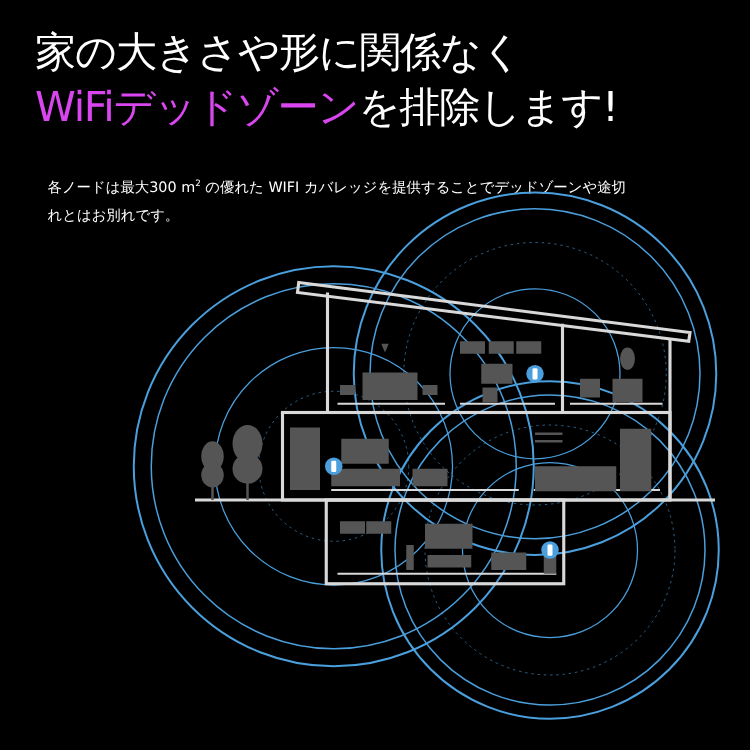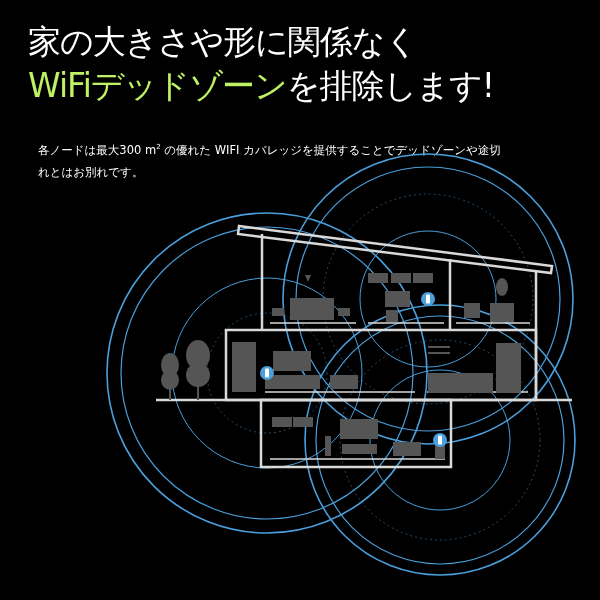--- a/index.html
+++ b/index.html
@@ -1,18 +1,18 @@
 <!DOCTYPE html>
 <html><head>
 <meta charset="utf-8">
 <style>
   html,body{margin:0;padding:0;background:#000;}
   body{width:600px;height:600px;position:relative;overflow:hidden;font-family:"DejaVu Sans","Liberation Sans",sans-serif;}
   .headline{position:absolute;left:28px;top:20px;font-weight:normal;font-size:33px;line-height:44px;color:#fff;letter-spacing:-1px;}
-  .headline .accent{color:#bef264;}
+  .headline .accent{color:#d946ef;}
   .desc{position:absolute;left:38px;top:114px;width:470px;font-size:11.5px;line-height:22px;color:#fff;margin-top:22px;}
   .desc sup{font-size:7px;}
   svg.scene{position:absolute;left:0;top:0;}
 </style>
 </head>
 <body>
 
 <div class="headline">
   <div>家の大きさや形に関係なく</div>
   <div><span class="accent">WiFiデッドゾーン</span><span>を排除します!</span></div>

